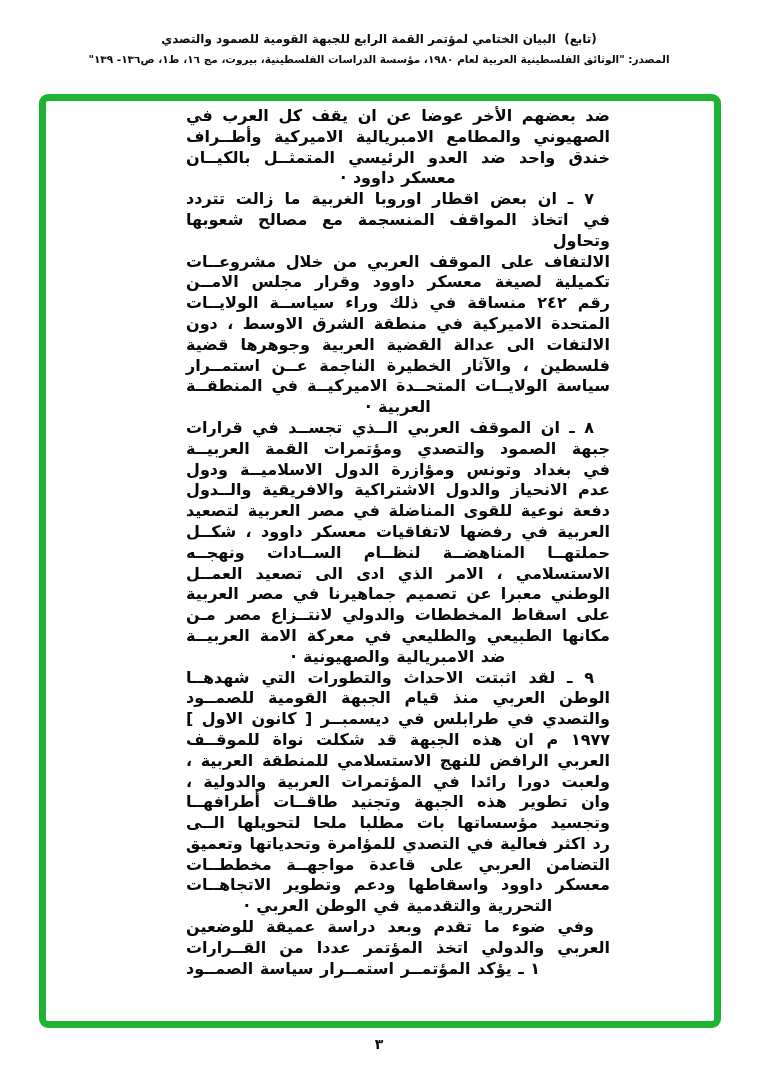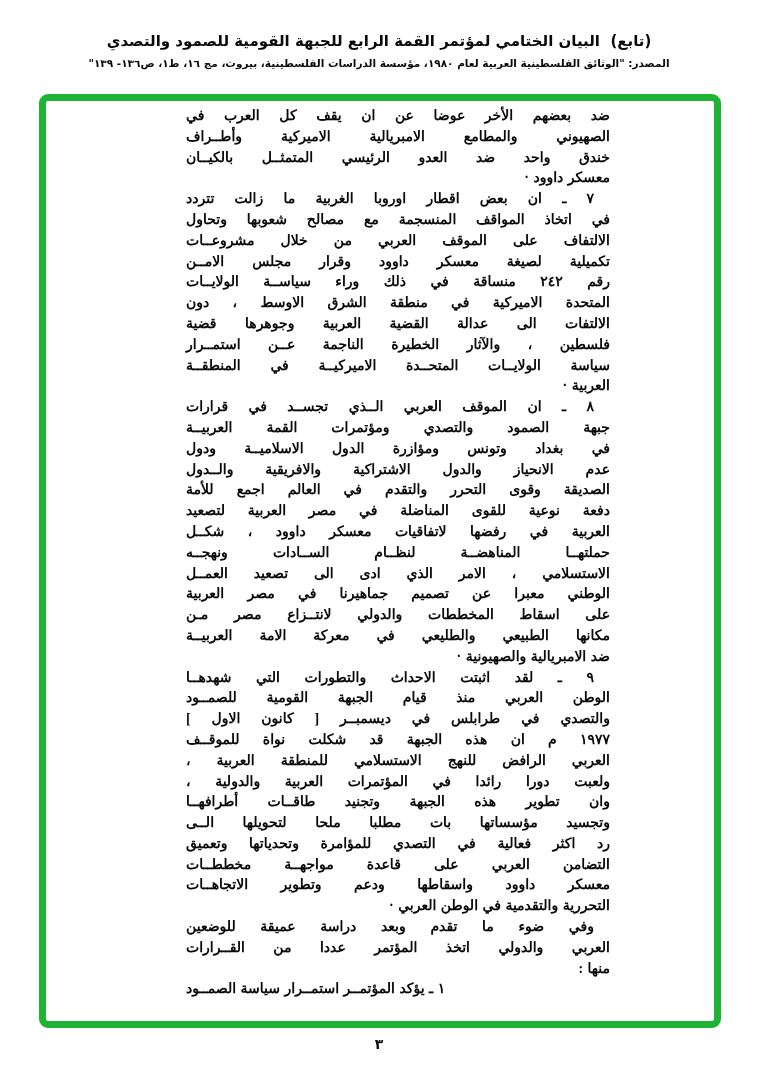--- a/index.html
+++ b/index.html
@@ -18,21 +18,21 @@
   
   .header {
     position: absolute;
     top: 32px;
     left: 0;
     right: 0;
     text-align: center;
   }
   .title {
     direction: rtl;
-    font-size: 15px;
+    font-size: 12px;
     font-weight: bold;
     white-space: pre-wrap;
     letter-spacing: 0;
   }
   .source {
     direction: rtl;
     margin-top: 7px;
     font-size: 10.5px;
     font-weight: bold;
   }
@@ -51,37 +51,36 @@
   .doc-text {
     position: absolute;
     top: 106px;
     right: 148px;
     width: 424px;
     direction: rtl;
   }
   .line {
     box-sizing: border-box;
     width: 100%;
-    font-size: 14px;
+    font-size: 16px;
     line-height: 20.8px;
     font-weight: bold;
     word-spacing: 1px;
-    font-family: Liberation Serif, serif;
   }
   .line.j {           
     text-align: justify;
     text-align-last: justify;
   }
   .line.f {           
     text-align: justify;
     text-align-last: justify;
     padding-right: 16px;
   }
   .line.c {           
-    text-align: right;
+    text-align: center;
   }
   .line.r {           
     text-align: left;
     padding-right: 16px;
   }
   
   .pagenum {
     position: absolute;
     top: 1036px;
     left: 0;
@@ -113,21 +112,20 @@
     <div class="line j">رقم ٢٤٢ منساقة في ذلك وراء سياســة الولايــات</div>
     <div class="line j">المتحدة الاميركية في منطقة الشرق الاوسط ، دون</div>
     <div class="line j">الالتفات الى عدالة القضية العربية وجوهرها قضية</div>
     <div class="line j">فلسطين ، والآثار الخطيرة الناجمة عــن استمــرار</div>
     <div class="line j">سياسة الولايــات المتحــدة الاميركيــة في المنطقــة</div>
     <div class="line c">العربية ·</div>
     <div class="line f">٨ ـ ان الموقف العربي الــذي تجســد في قرارات</div>
     <div class="line j">جبهة الصمود والتصدي ومؤتمرات القمة العربيــة</div>
     <div class="line j">في بغداد وتونس ومؤازرة الدول الاسلاميــة ودول</div>
     <div class="line j">عدم الانحياز والدول الاشتراكية والافريقية والــدول</div>
-    <div class="line j">الصديقة وقوى التحرر والتقدم في العالم اجمع للأمة</div>
     <div class="line j">دفعة نوعية للقوى المناضلة في مصر العربية لتصعيد</div>
     <div class="line j">العربية في رفضها لاتفاقيات معسكر داوود ، شكــل</div>
     <div class="line j">حملتهــا المناهضــة لنظــام الســادات ونهجــه</div>
     <div class="line j">الاستسلامي ، الامر الذي ادى الى تصعيد العمــل</div>
     <div class="line j">الوطني معبرا عن تصميم جماهيرنا في مصر العربية</div>
     <div class="line j">على اسقاط المخططات والدولي لانتــزاع مصر مـن</div>
     <div class="line j">مكانها الطبيعي والطليعي في معركة الامة العربيــة</div>
     <div class="line c">ضد الامبريالية والصهيونية ·</div>
     <div class="line f">٩ ـ لقد اثبتت الاحداث والتطورات التي شهدهــا</div>
     <div class="line j">الوطن العربي منذ قيام الجبهة القومية للصمــود</div>
@@ -136,17 +134,16 @@
     <div class="line j">العربي الرافض للنهج الاستسلامي للمنطقة العربية ،</div>
     <div class="line j">ولعبت دورا رائدا في المؤتمرات العربية والدولية ،</div>
     <div class="line j">وان تطوير هذه الجبهة وتجنيد طاقــات أطرافهــا</div>
     <div class="line j">وتجسيد مؤسساتها بات مطلبا ملحا لتحويلها الــى</div>
     <div class="line j">رد اكثر فعالية في التصدي للمؤامرة وتحدياتها وتعميق</div>
     <div class="line j">التضامن العربي على قاعدة مواجهــة مخططــات</div>
     <div class="line j">معسكر داوود واسقاطها ودعم وتطوير الاتجاهــات</div>
     <div class="line c">التحررية والتقدمية في الوطن العربي ·</div>
     <div class="line f">وفي ضوء ما تقدم وبعد دراسة عميقة للوضعين</div>
     <div class="line j">العربي والدولي اتخذ المؤتمر عددا من القــرارات</div>
-    <div class="line c">منها :</div>
     <div class="line r">١ ـ يؤكد المؤتمــر استمــرار سياسة الصمــود</div>
   </div>
 
 <div class="pagenum">٣</div>
 
 </body></html>

